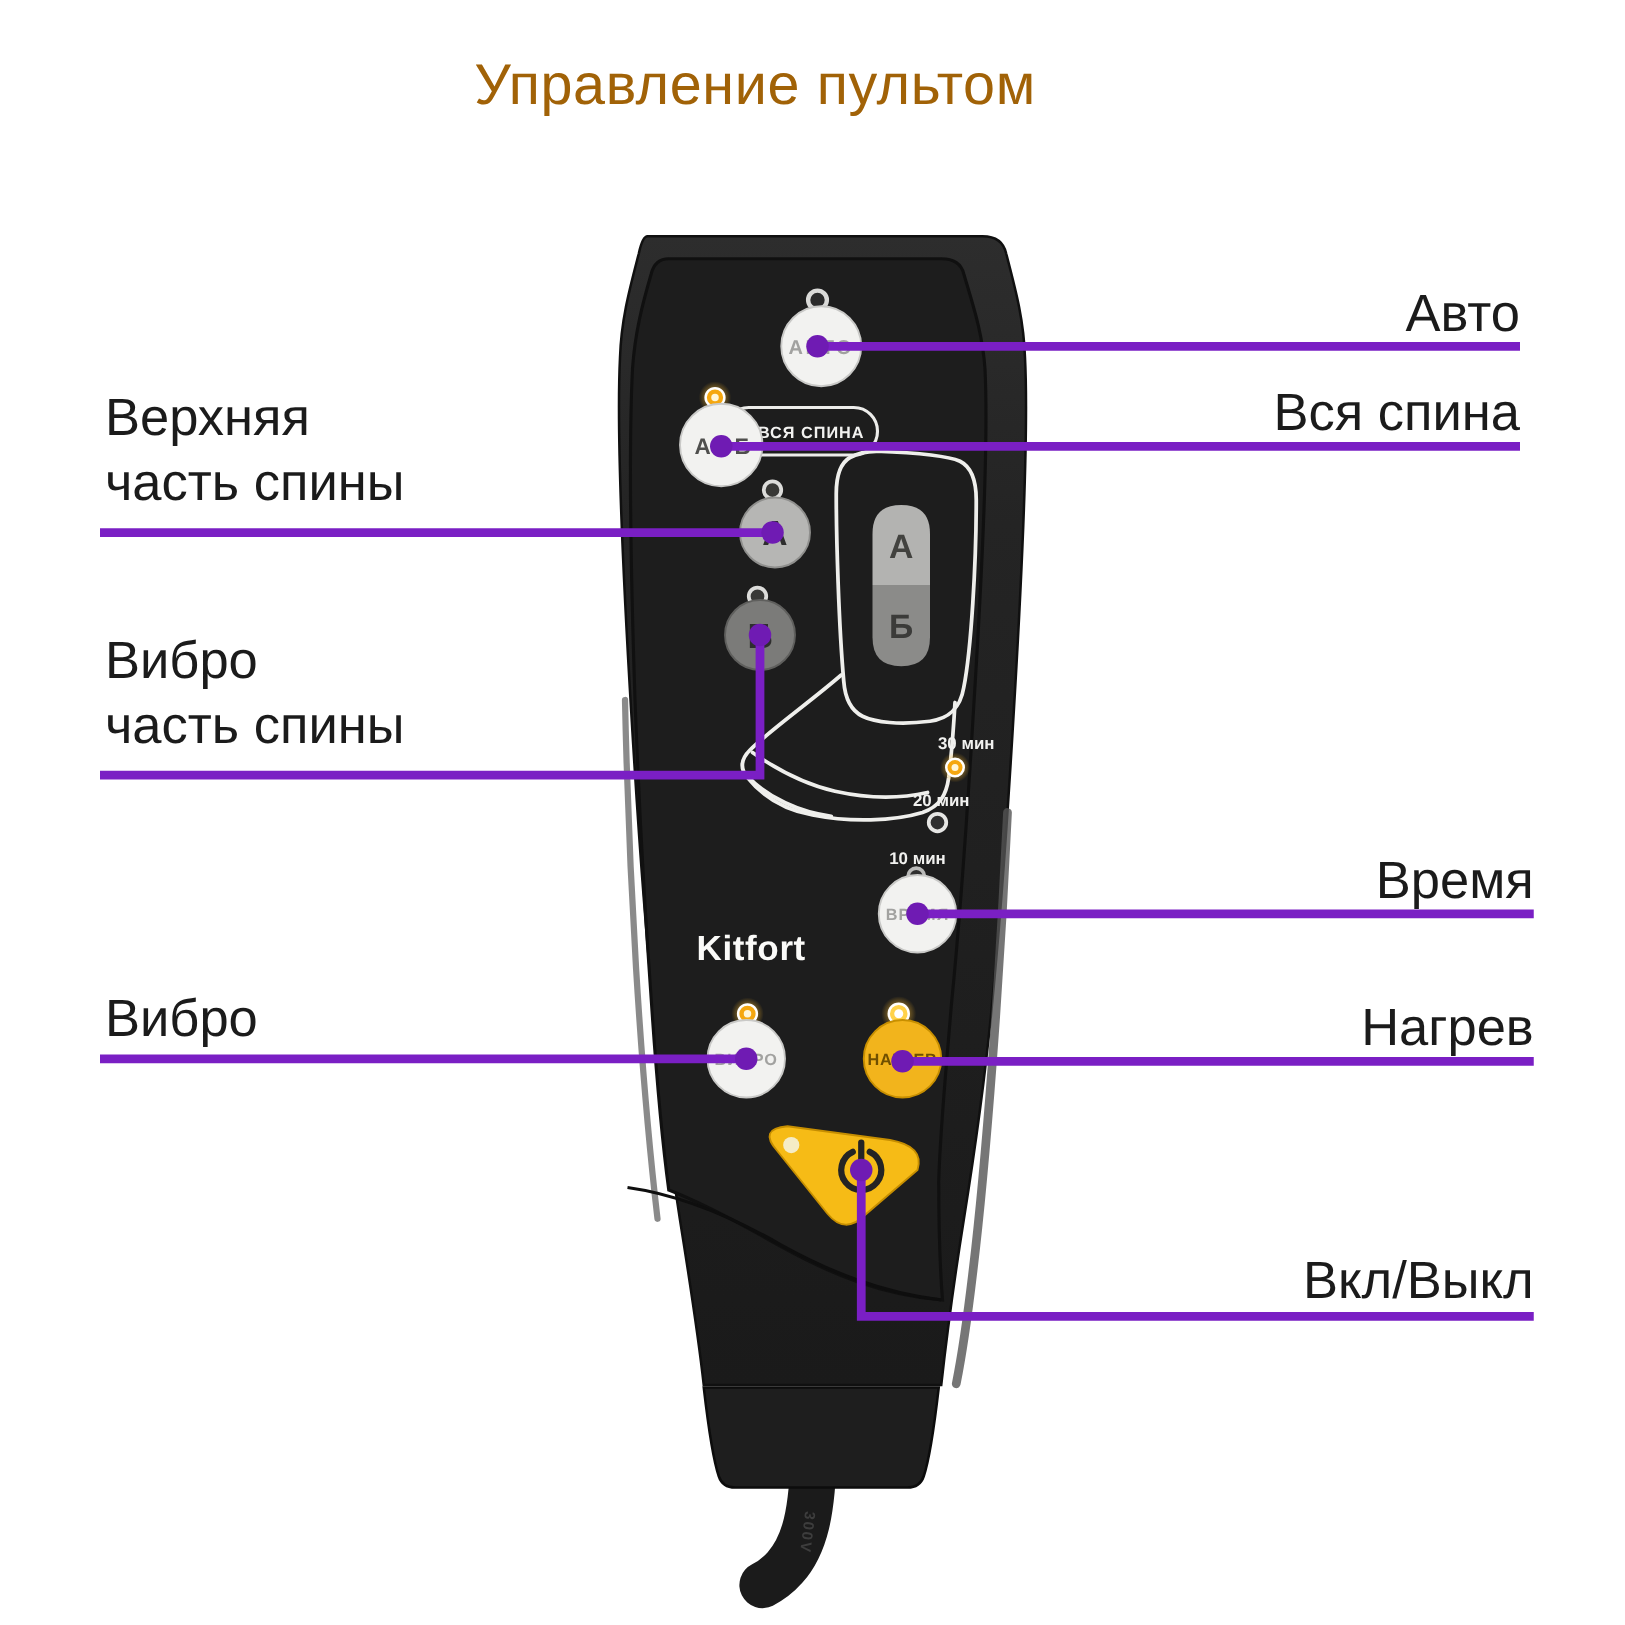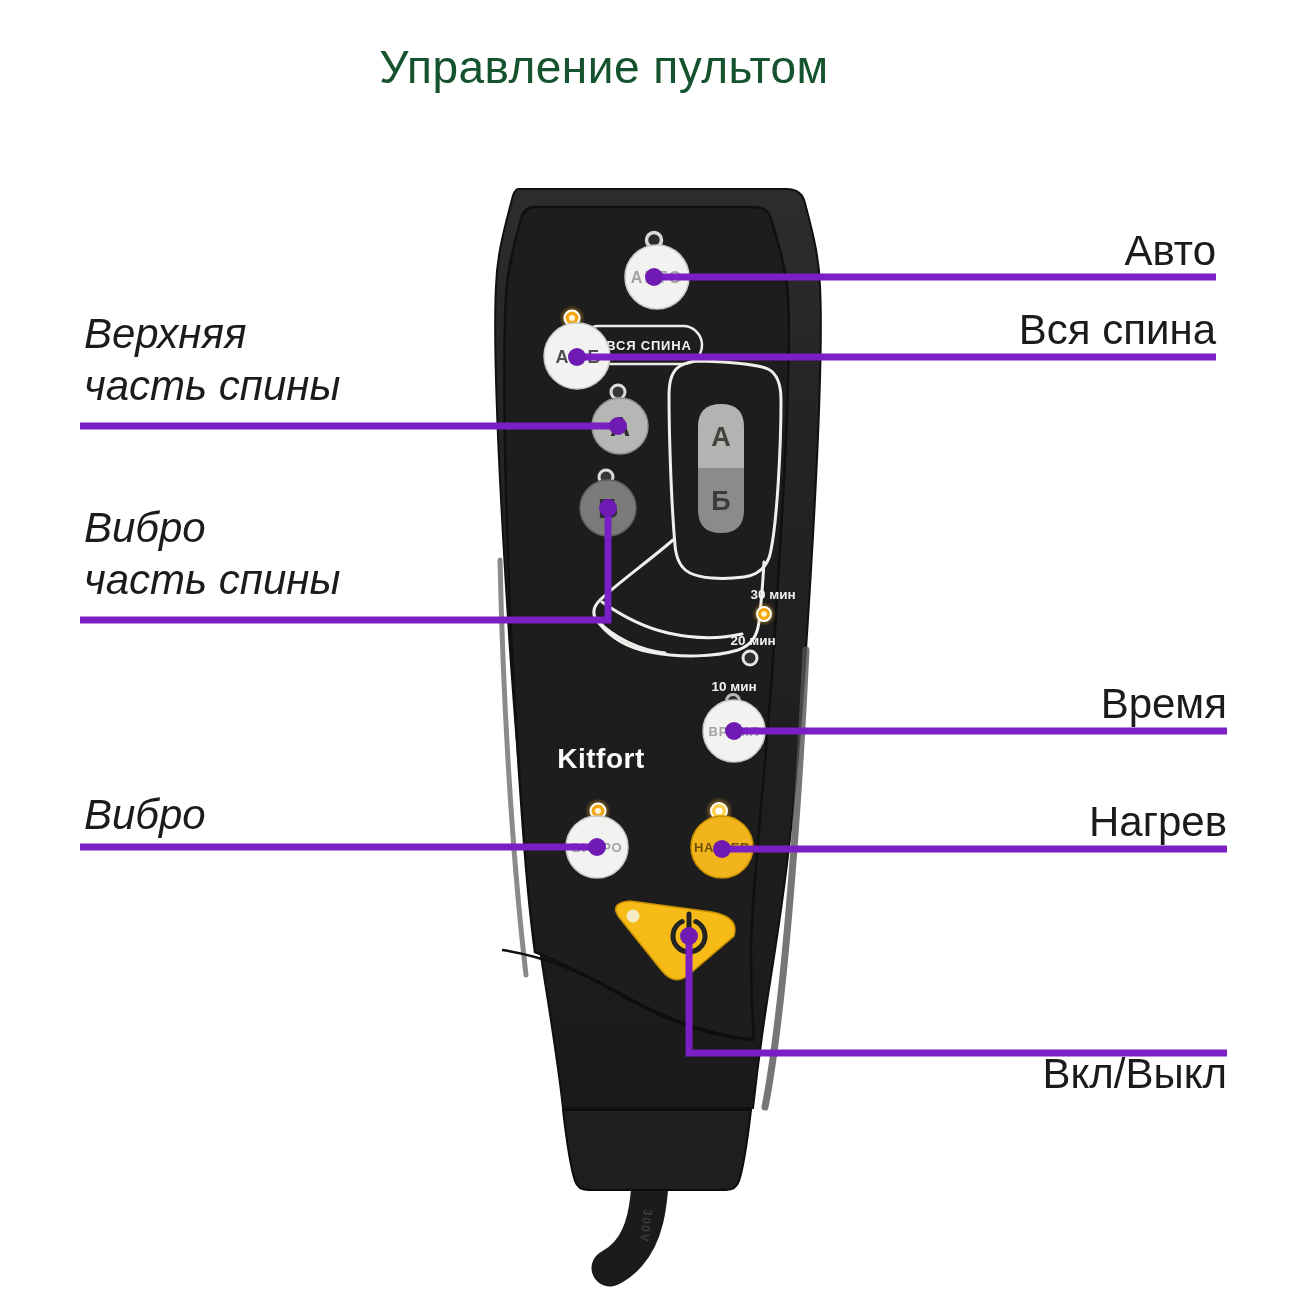--- a/index.html
+++ b/index.html
@@ -2,25 +2,25 @@
 <html><head>
 <meta charset="utf-8">
 <style>
   html,body{margin:0;padding:0;background:#ffffff;}
   .stage{
     position:relative;width:1300px;height:1300px;background:#ffffff;overflow:hidden;
     font-family:"Liberation Sans",sans-serif;color:#1c1c1c;
   }
   .title{
     position:absolute;top:40px;left:0;width:1208px;text-align:center;
-    font-size:46px;letter-spacing:.5px;color:#14532d;
+    font-size:46px;letter-spacing:.5px;color:#a16207;
   }
   .svg-layer{position:absolute;left:0;top:0;width:1300px;height:1300px;}
   .callout-label{position:absolute;font-size:42px;line-height:52px;color:#1b1b1b;white-space:nowrap;}
-  .callout-label.left{left:84px;text-align:left;font-style:italic;}
+  .callout-label.left{left:84px;text-align:left;}
   .callout-label.right{text-align:right;}
   .svg-text{font-family:"Liberation Sans",sans-serif;}
 </style>
 </head>
 <body>
 
 <div class="stage">
 
   <div class="title">Управление пультом</div>
 
@@ -210,15 +210,15 @@
     <div>Вибро</div>
     <div>часть спины</div>
   </div>
 
   <div class="callout-label left" style="top:789px;">Вибро</div>
 
   <div class="callout-label right" style="top:225px;right:84px;">Авто</div>
   <div class="callout-label right" style="top:304px;right:84px;">Вся спина</div>
   <div class="callout-label right" style="top:678px;right:73px;">Время</div>
   <div class="callout-label right" style="top:796px;right:73px;">Нагрев</div>
-  <div class="callout-label right" style="top:1048px;right:73px;">Вкл/Выкл</div>
+  <div class="callout-label right" style="top:998px;right:73px;">Вкл/Выкл</div>
 
 </div>
 
 </body></html>

